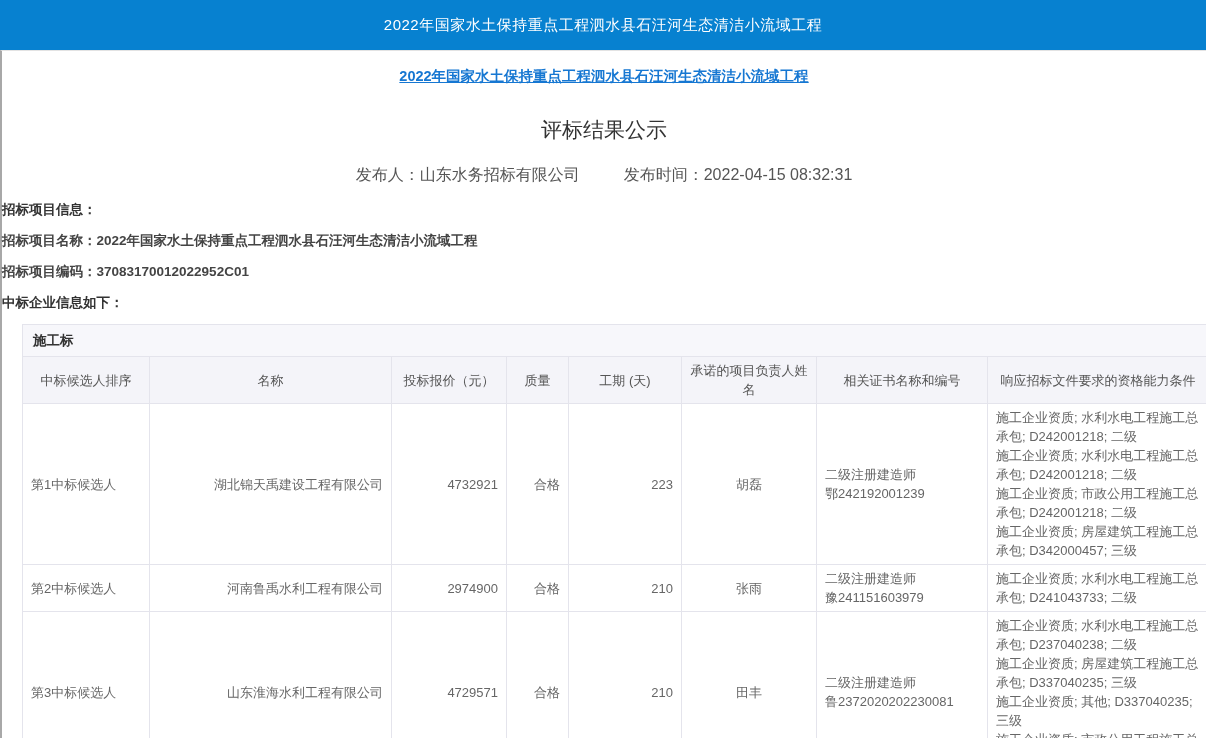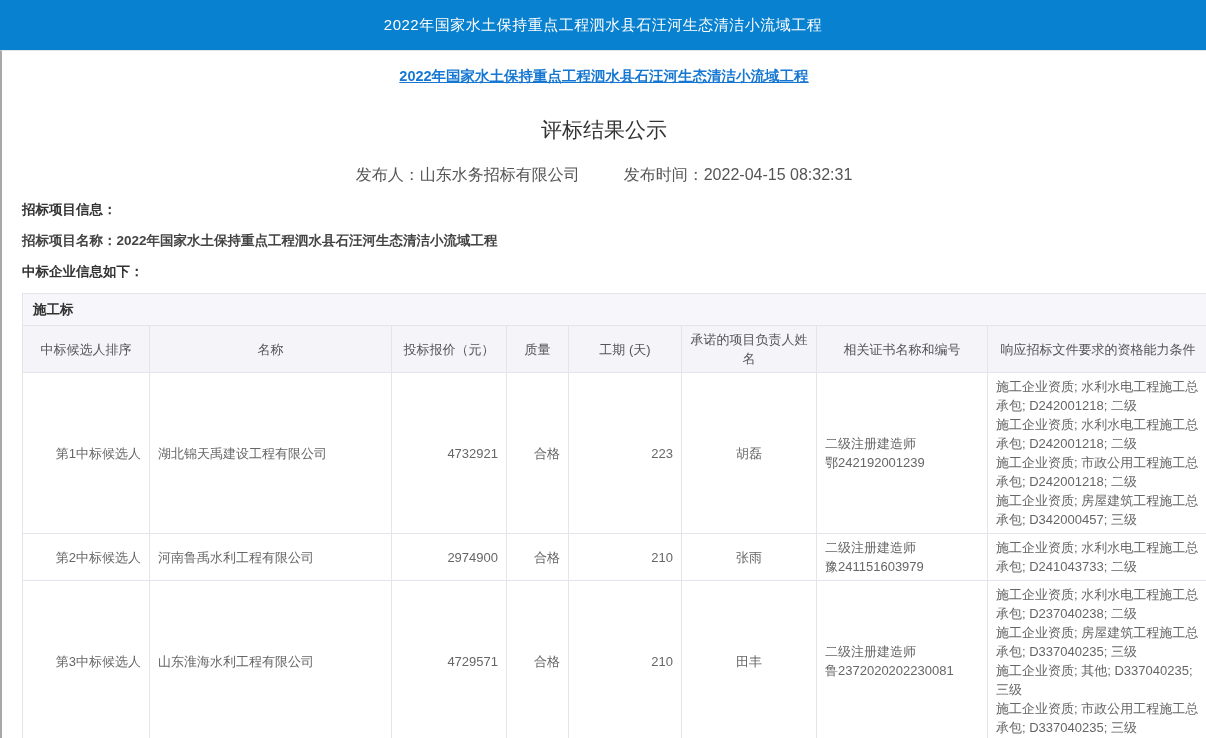--- a/index.html
+++ b/index.html
@@ -31,21 +31,21 @@
   }
   .page-title {
     text-align:center; font-size:21px; color:#333;
     font-weight:normal; margin:30px 0 0 0;
   }
   .pub-line {
     text-align:center; font-size:16px; color:#555; margin-top:21px;
   }
   .pub-line .pub-item + .pub-item { margin-left:44px; }
 
-  .info { padding-left:20px; font-size:13.5px; color:#444; }
+  .info { font-size:13.5px; color:#444; }
   .info-line { margin-top:17px; line-height:14px;font-weight:bold; }
   .info-line.bold { font-weight:bold; color:#333; }
   .open-time-value { font-weight:normal; color:#444; margin-left:20px; }
 
   
   .bid-table-wrap { margin:14px 0 0 20px; }
   table.bid-table {
     border-collapse:collapse; table-layout:fixed;
     width:1186px;
     font-size:13px; color:#666;
@@ -59,22 +59,22 @@
   }
   tr.section-row td {
     background:#f7f7fb; font-weight:bold; color:#333;
     font-size:13.5px; padding:6px 10px; height:29px;
     text-align:left;
   }
   tr.head-row th {
     background:#f4f4f9; color:#555; font-weight:normal;
     height:31px; text-align:center;
   }
-  td.c-rank { text-align:right; }
-  td.c-name { text-align:left; }
+  td.c-rank { text-align:left; }
+  td.c-name { text-align:right; }
   td.c-price { text-align:right; }
   td.c-quality { text-align:right;margin-left:24px; }
   td.c-duration { text-align:right; }
   td.c-manager { text-align:center; }
   td.c-cert { text-align:left; white-space:pre-line;margin-left:20px; }
   td.c-qual { text-align:left; white-space:pre-line; }
   tr.row-1 { height:153px; }
   tr.row-2 { height:43px; }
   tr.row-3 { height:160px; }
 </style>
@@ -91,20 +91,21 @@
 
   <div class="page-title">评标结果公示</div>
 
   <div class="pub-line">
     <span class="pub-item">发布人：山东水务招标有限公司</span><span class="pub-item">发布时间：2022-04-15 08:32:31</span>
   </div>
 
   <div class="info">
     <div class="info-line bold">招标项目信息：</div>
     <div class="info-line">招标项目名称：2022年国家水土保持重点工程泗水县石汪河生态清洁小流域工程</div>
+    <div class="info-line">招标项目编码：37083170012022952C01</div>
     <div class="info-line bold">中标企业信息如下：</div>
   </div>
 
   <div class="bid-table-wrap">
     <table class="bid-table">
       <colgroup>
         <col style="width:127px">
           <col style="width:242px">
           <col style="width:115px">
           <col style="width:62px">

